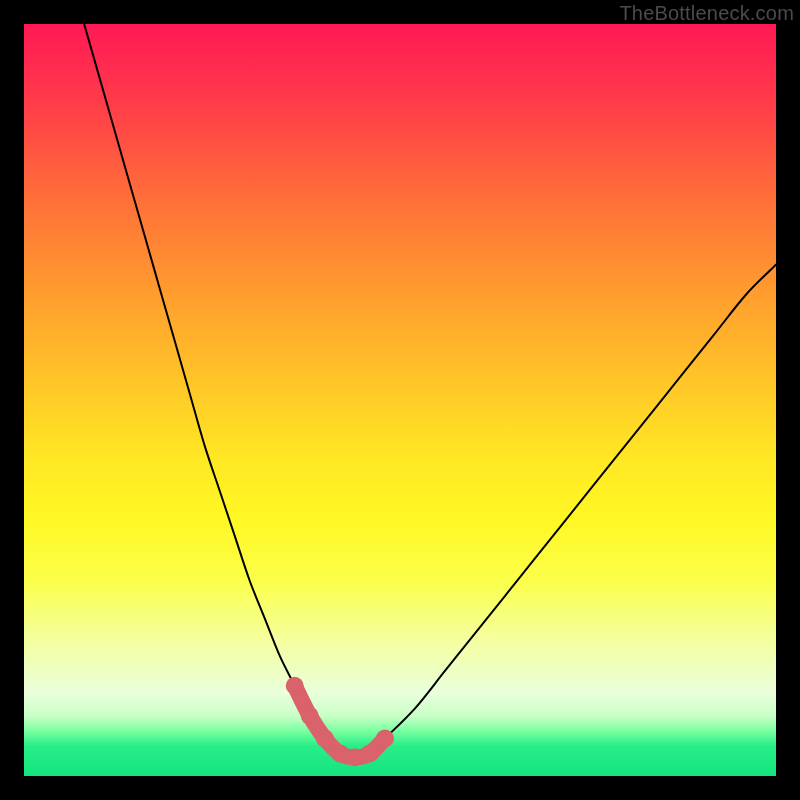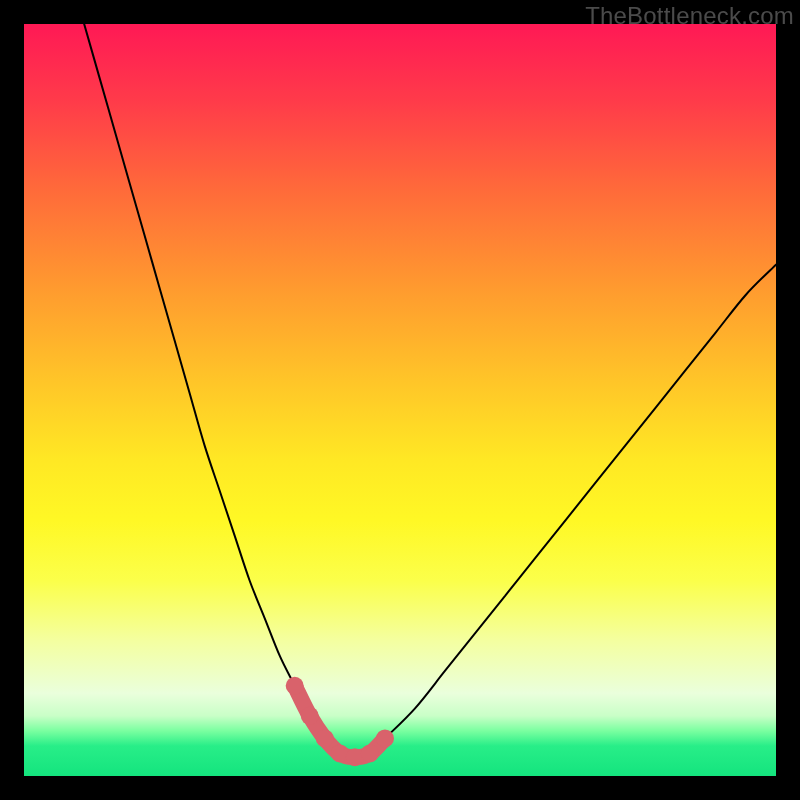--- a/index.html
+++ b/index.html
@@ -43,21 +43,21 @@
       #7affa0 94%,
       #28ee88 96%,
       #14e47e 100%
     );
   }
   .watermark {
     position: absolute;
     top: 2px;
     right: 6px;
     color: #4b4b4b;
-    font-size: 24px;
+    font-size: 20px;
     font-weight: 500;
     letter-spacing: 0.2px;
     user-select: none;
   }
   svg.curve {
     position: absolute;
     inset: 0;
   }
 </style>
 </head>

